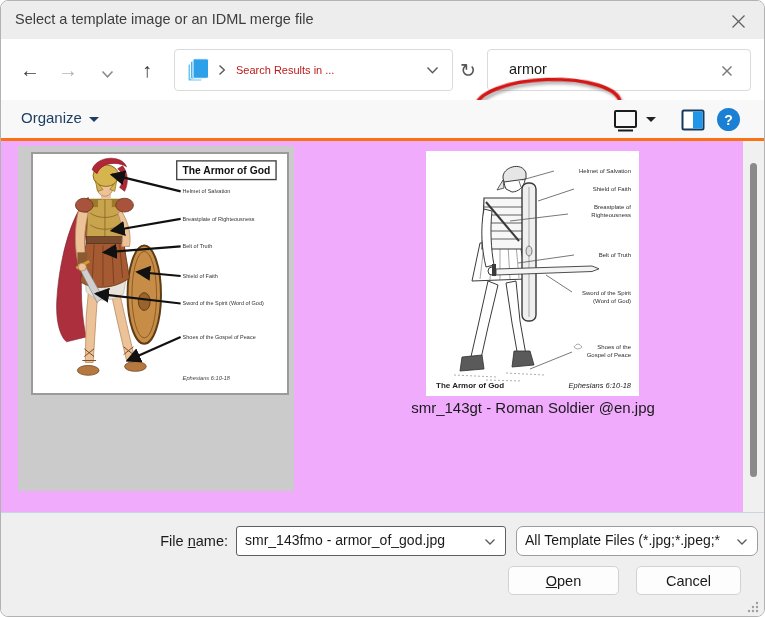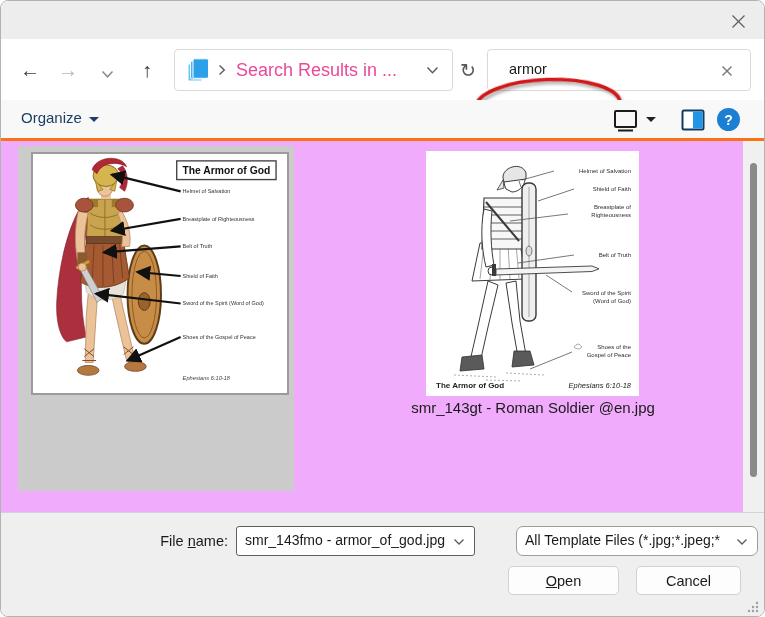--- a/index.html
+++ b/index.html
@@ -25,21 +25,21 @@
   .nav-recent  { left:93px; top:22px; }
   .nav-up      { left:133px; }
 
   .addressbar {
     position:absolute; left:173px; top:10px; width:279px; height:42px;
     border:1px solid #dadada; border-radius:4px; background:#fff;
     display:flex; align-items:center;
   }
   .pages-icon { margin-left:12px; }
   .crumb-sep { margin-left:9px; display:flex; }
-  .crumb-text { margin-left:10px; font-size:18px; color:#ec4899; }
+  .crumb-text { margin-left:10px; font-size:11px; color:#b91c1c; }
   .addr-caret { margin-left:auto; margin-right:13px; display:flex; }
 
   .refresh-btn { position:absolute; left:454px; top:18px; width:26px; height:26px; display:flex; align-items:center; justify-content:center; font-size:19px; color:#565656; }
 
   .searchbox { position:absolute; left:486px; top:10px; width:264px; height:42px; border:1px solid #dadada; border-radius:4px; background:#fff; }
   .search-value { position:absolute; left:21px; top:11px; font-size:14.5px; color:#1b1b1b; }
   .search-clear { position:absolute; right:10px; top:8px; width:26px; height:26px; display:flex; align-items:center; justify-content:center; }
 
   .annotation { position:absolute; left:458px; top:26px; width:184px; height:80px; pointer-events:none; }
 
@@ -63,38 +63,39 @@
   .thumb-frame-1 { position:absolute; left:13px; top:6px; width:258px; height:243px; background:#fff; border:2px solid #9b9b9b; }
   .thumb-frame-2 { position:absolute; left:31px; top:5px; width:213px; height:245px; background:#fff; }
   .thumb-frame-1 svg, .thumb-frame-2 svg { display:block; }
   .fname { position:absolute; top:253px; left:0; width:100%; text-align:center; font-size:15px; color:#1a1a1a; white-space:nowrap; }
   .hl { background:#f7f07b; border:1px solid #e6da67; border-radius:3px; padding:0 2px; }
 
   
   .footer { position:absolute; top:512px; left:0; right:0; height:105px; background:#efefef; }
   .fn-label { position:absolute; left:120px; top:13px; width:107px; height:30px; line-height:30px; text-align:right; font-size:14.5px; color:#1a1a1a; }
   .accel { text-decoration:underline; }
-  .combo { position:absolute; left:235px; top:13px; width:239px; height:30px; background:#fff; border:1px solid #5f5f5f; border-radius:3px; }
+  .combo { position:absolute; left:235px; top:13px; width:270px; height:30px; background:#fff; border:1px solid #5f5f5f; border-radius:3px; }
   .combo-value { position:absolute; left:8px; top:5px; font-size:14px; color:#1a1a1a; white-space:nowrap; }
   .combo-caret { position:absolute; right:9px; top:11px; display:flex; }
   .ftype { position:absolute; left:515px; top:13px; width:242px; height:30px; background:#fff; border:1px solid #9d9d9d; border-radius:7px; }
   .btn { position:absolute; top:53px; height:29px; background:#fdfdfd; border:1px solid #d2d2d2; border-radius:5px; font-size:14.5px; color:#1a1a1a; display:flex; align-items:center; justify-content:center; }
   .open-btn { left:507px; width:111px; }
   .cancel-btn { left:635px; width:105px; }
   .grip { position:absolute; right:4px; bottom:4px; }
 
   svg text { font-family:"Liberation Sans", sans-serif; }
   svg .serif { font-family:"Liberation Serif", serif; }
 </style>
 </head>
 <body>
 
 <div class="window">
 
   <div class="titlebar">
+    <div class="title">Select a template image or an IDML merge file</div>
     <div class="close-btn">
       <svg width="15" height="15" viewBox="0 0 15 15">
         <line x1="1.5" y1="1.5" x2="13.5" y2="13.5" stroke="#606060" stroke-width="1.3"></line>
         <line x1="13.5" y1="1.5" x2="1.5" y2="13.5" stroke="#606060" stroke-width="1.3"></line>
       </svg>
     </div>
   </div>
 
   <div class="navbar">
     <div class="nav-ico nav-back">

